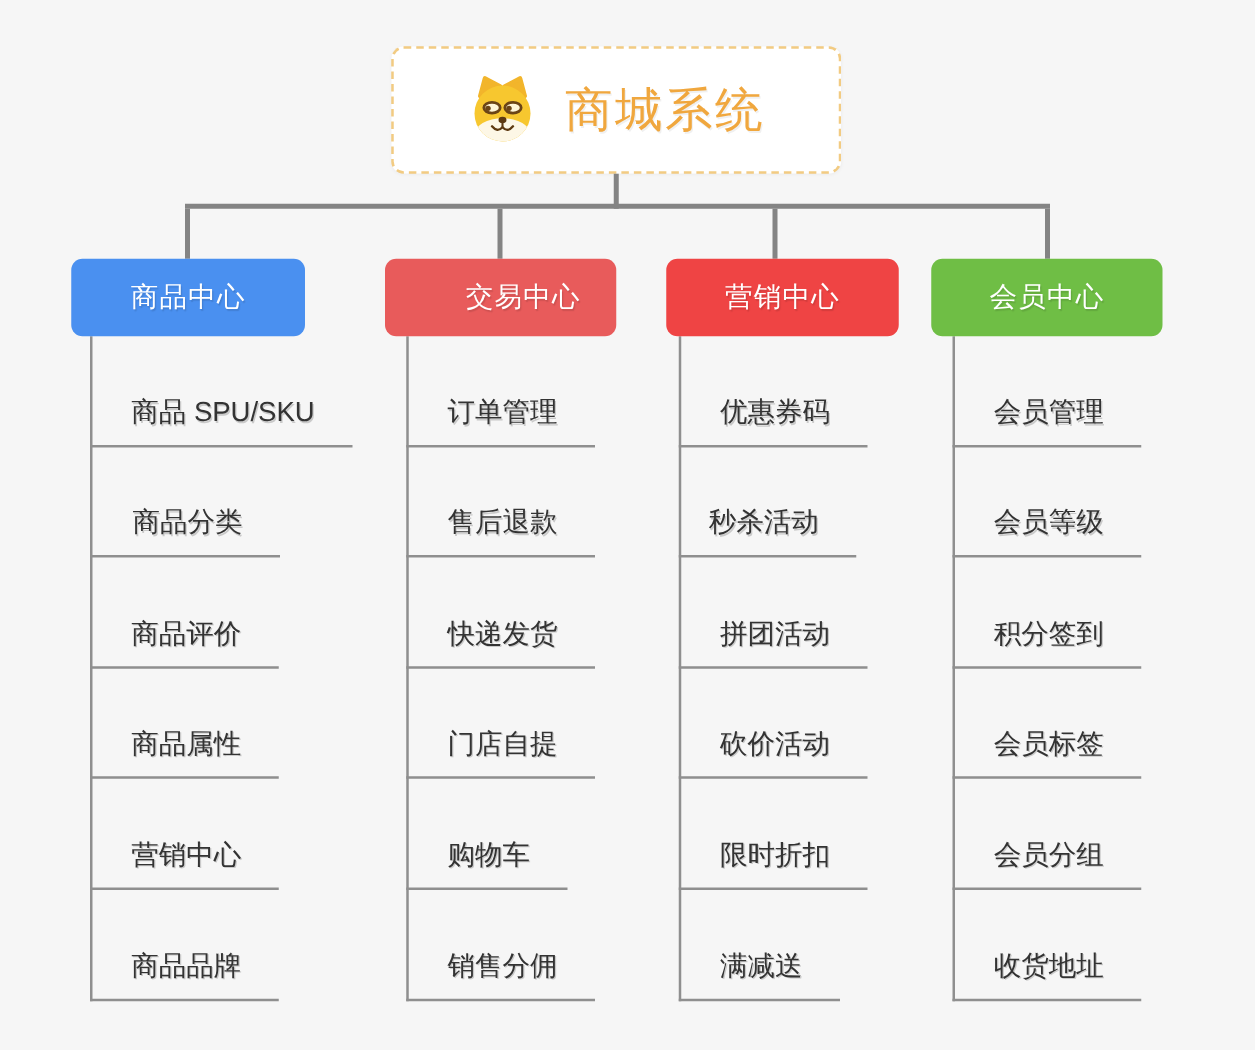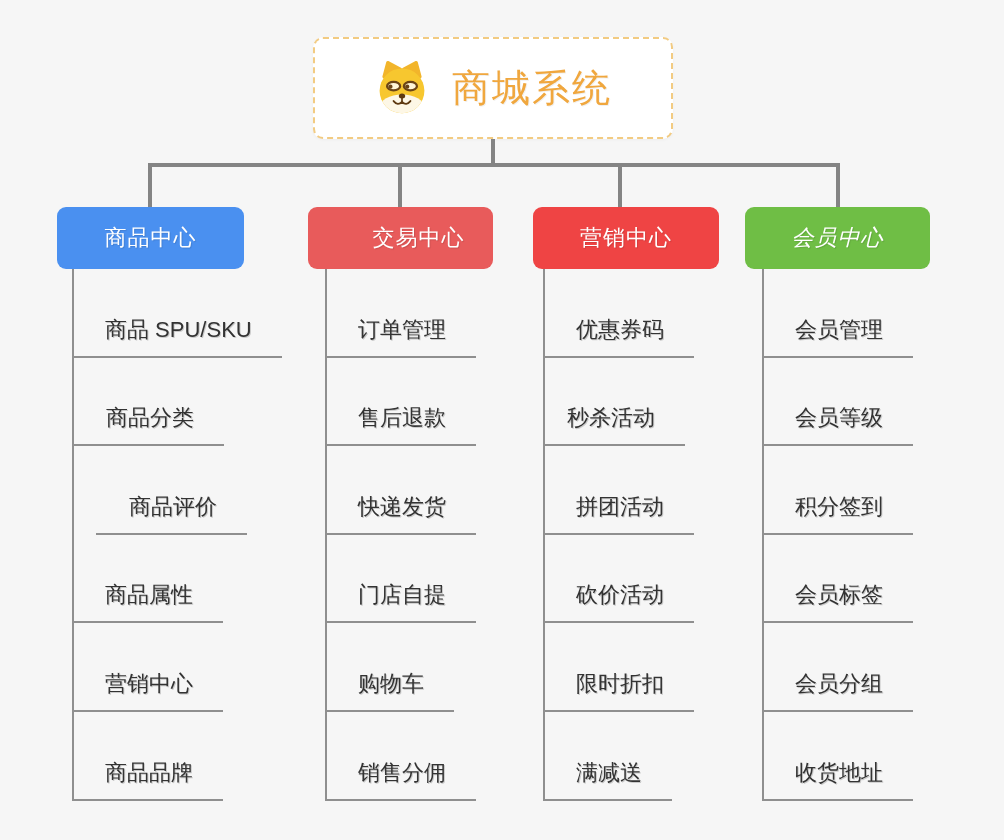--- a/index.html
+++ b/index.html
@@ -128,21 +128,21 @@
       <div class="subline" style="left: 543px; top: 269px; width: 2px; height: 531.5px;"></div>
       <div class="line" style="left: 836px; top: 167px; width: 4px; height: 40px;"></div>
       <div class="subline" style="left: 762px; top: 269px; width: 2px; height: 531.5px;"></div>
     </div>
   <div id="branch-layer">
       <div class="branch-box" style="left: 57px; width: 187px; background: rgb(74, 144, 240);">
         <span>商品中心</span>
       </div>
       <div class="leaf-item" style="left: 72px; top: 313.5px;">商品 SPU/SKU</div>
       <div class="leaf-item" style="left: 72px; top: 402.1px; padding-left: 34px;">商品分类</div>
-      <div class="leaf-item" style="left: 72px; top: 490.7px; margin-left: 24px;">商品评价</div>
+      <div class="leaf-item" style="left: 72px; top: 490.7px;">商品评价</div>
       <div class="leaf-item" style="left: 72px; top: 579.3px;">商品属性</div>
       <div class="leaf-item" style="left: 72px; top: 667.9px;">营销中心</div>
       <div class="leaf-item" style="left: 72px; top: 756.5px;">商品品牌</div>
       <div class="branch-box" style="left: 308px; width: 185px; background: rgb(232, 91, 91); padding-left: 36px;">
         <span>交易中心</span>
       </div>
       <div class="leaf-item" style="left: 325px; top: 313.5px;">订单管理</div>
       <div class="leaf-item" style="left: 325px; top: 402.1px;">售后退款</div>
       <div class="leaf-item" style="left: 325px; top: 490.7px;">快递发货</div>
       <div class="leaf-item" style="left: 325px; top: 579.3px;">门店自提</div>
@@ -150,21 +150,21 @@
       <div class="leaf-item" style="left: 325px; top: 756.5px;">销售分佣</div>
       <div class="branch-box" style="left: 533px; width: 186px; background: #ef4444;">
         <span>营销中心</span>
       </div>
       <div class="leaf-item" style="left: 543px; top: 313.5px;">优惠券码</div>
       <div class="leaf-item" style="left: 543px; top: 402.1px; padding-left: 24px;">秒杀活动</div>
       <div class="leaf-item" style="left: 543px; top: 490.7px;">拼团活动</div>
       <div class="leaf-item" style="left: 543px; top: 579.3px;">砍价活动</div>
       <div class="leaf-item" style="left: 543px; top: 667.9px;">限时折扣</div>
       <div class="leaf-item" style="left: 543px; top: 756.5px;">满减送</div>
-      <div class="branch-box" style="left: 745px; width: 185px; background: rgb(111, 190, 69); font-style: italic;">
+      <div class="branch-box" style="left: 745px; width: 185px; background: rgb(111, 190, 69);">
         <span>会员中心</span>
       </div>
       <div class="leaf-item" style="left: 762px; top: 313.5px;">会员管理</div>
       <div class="leaf-item" style="left: 762px; top: 402.1px;">会员等级</div>
       <div class="leaf-item" style="left: 762px; top: 490.7px;">积分签到</div>
       <div class="leaf-item" style="left: 762px; top: 579.3px;">会员标签</div>
       <div class="leaf-item" style="left: 762px; top: 667.9px;">会员分组</div>
       <div class="leaf-item" style="left: 762px; top: 756.5px;">收货地址</div>
     </div>
 

